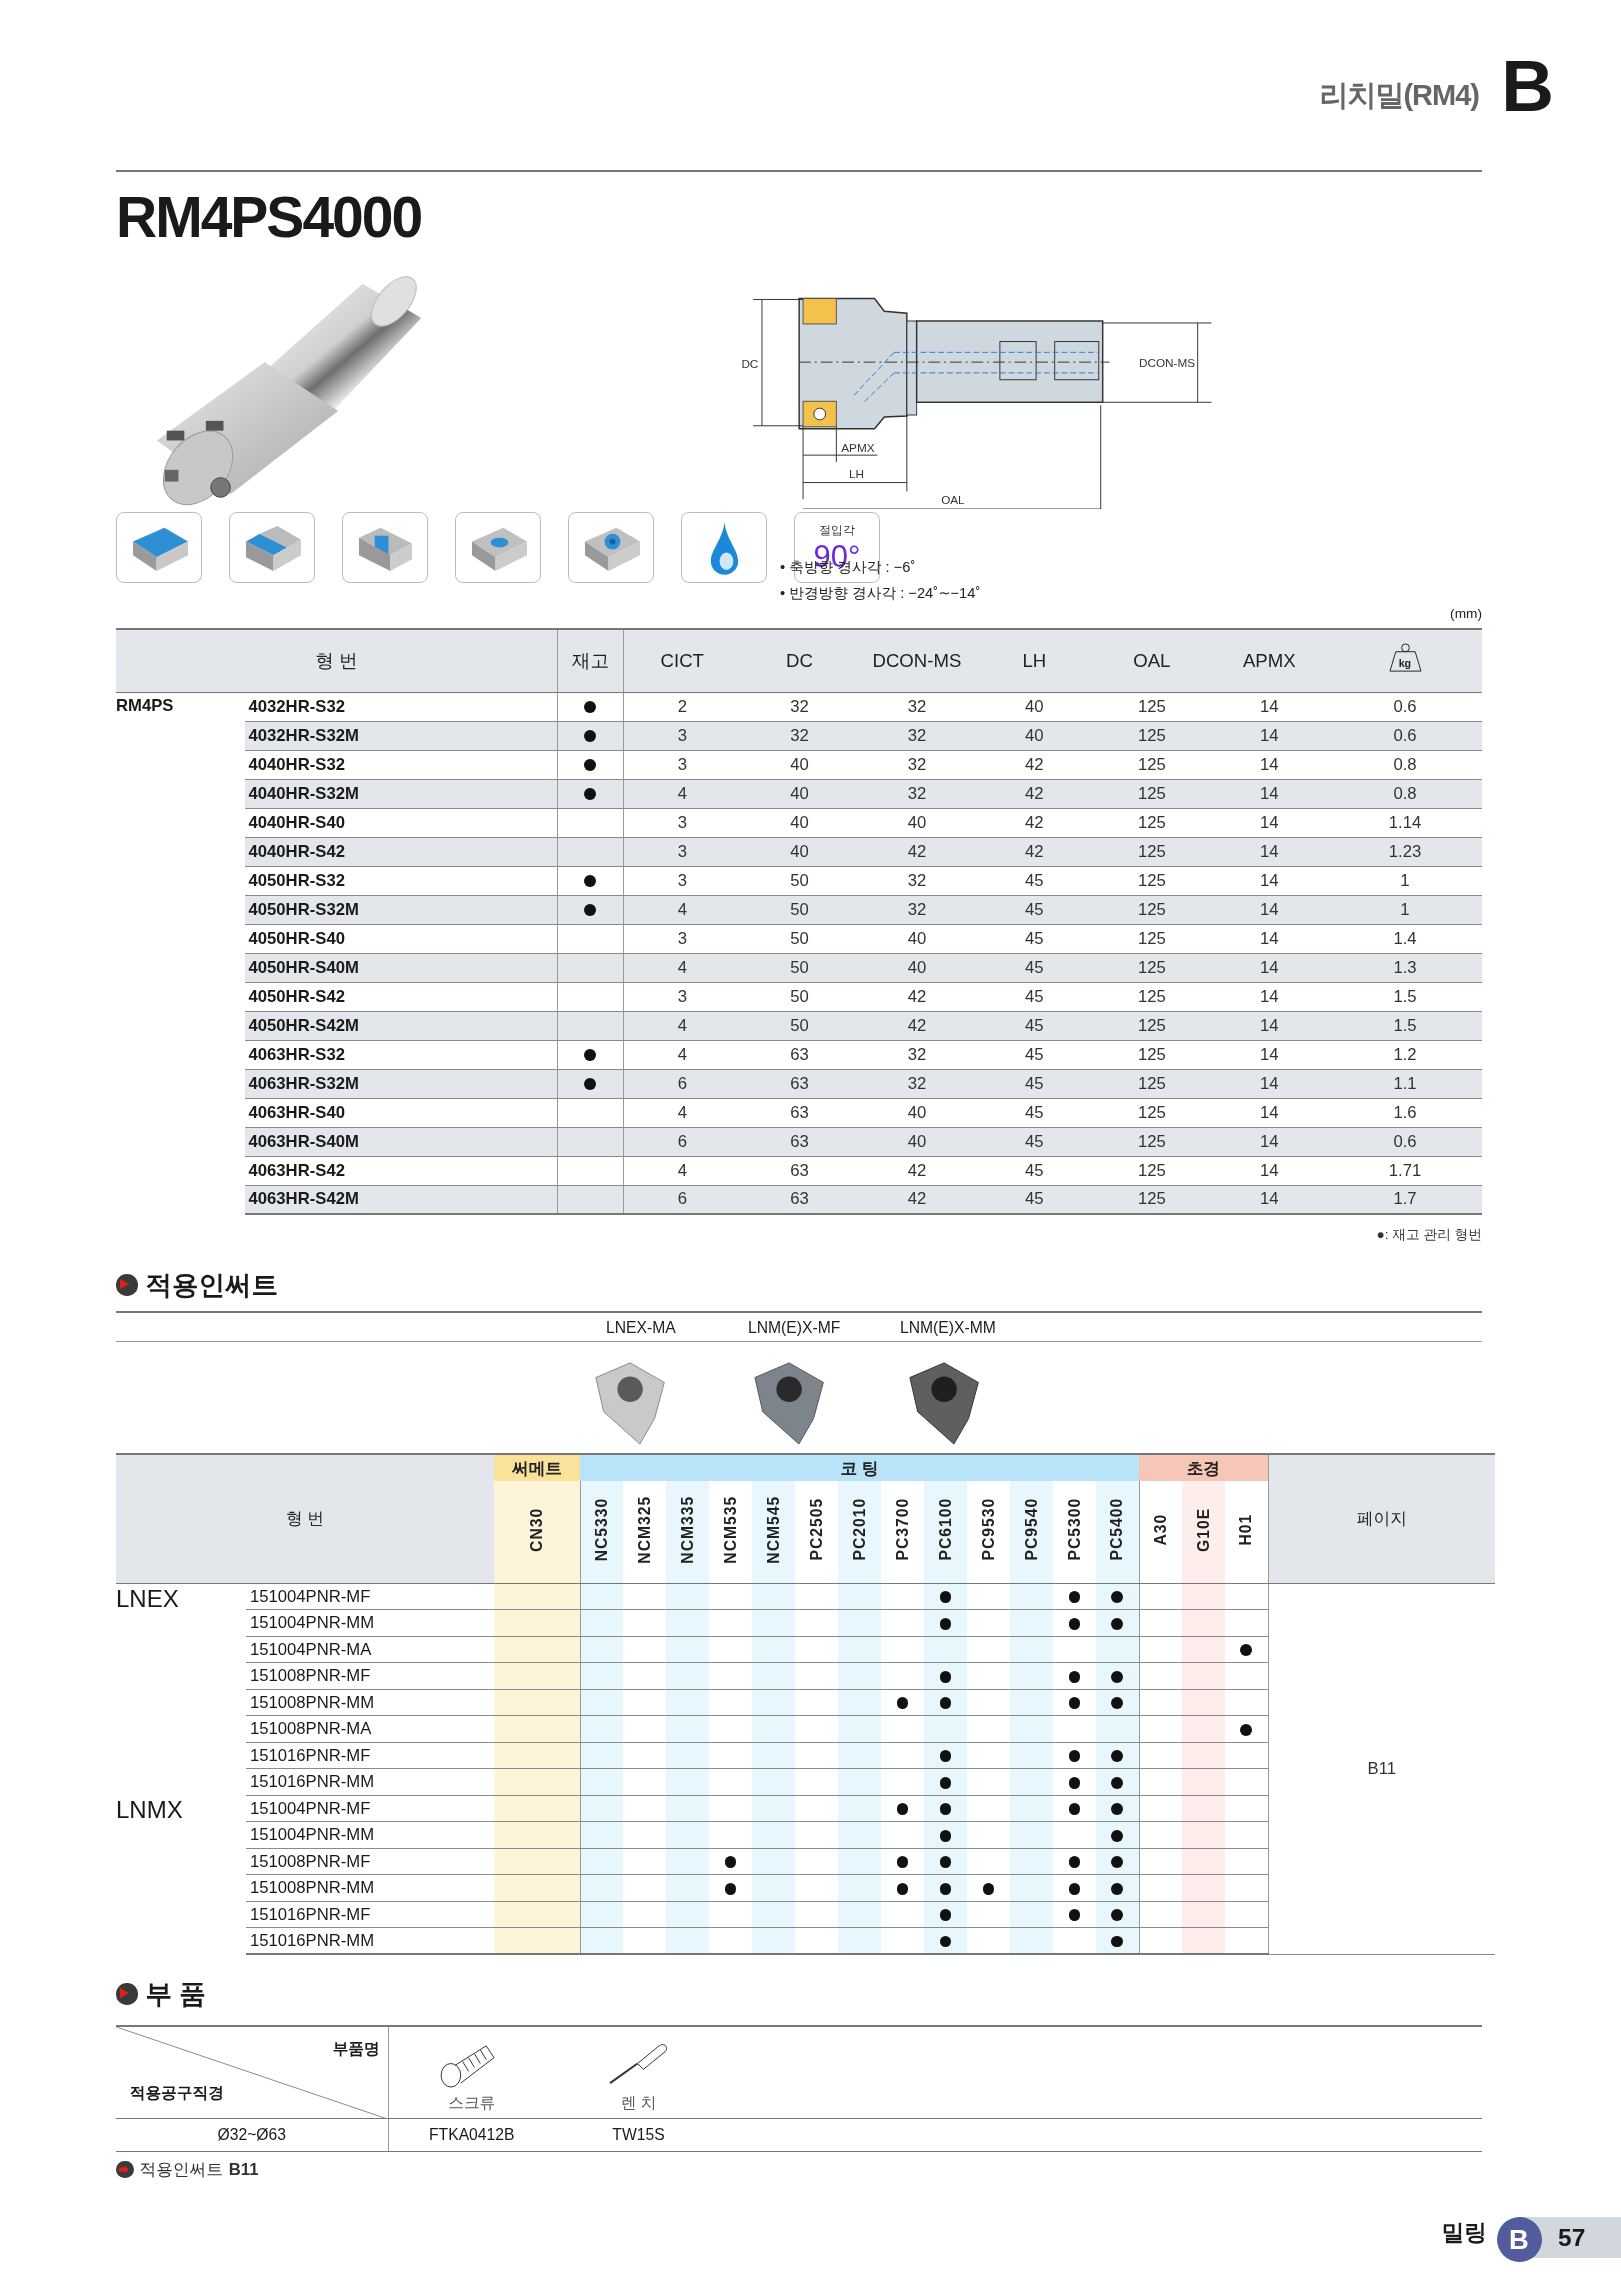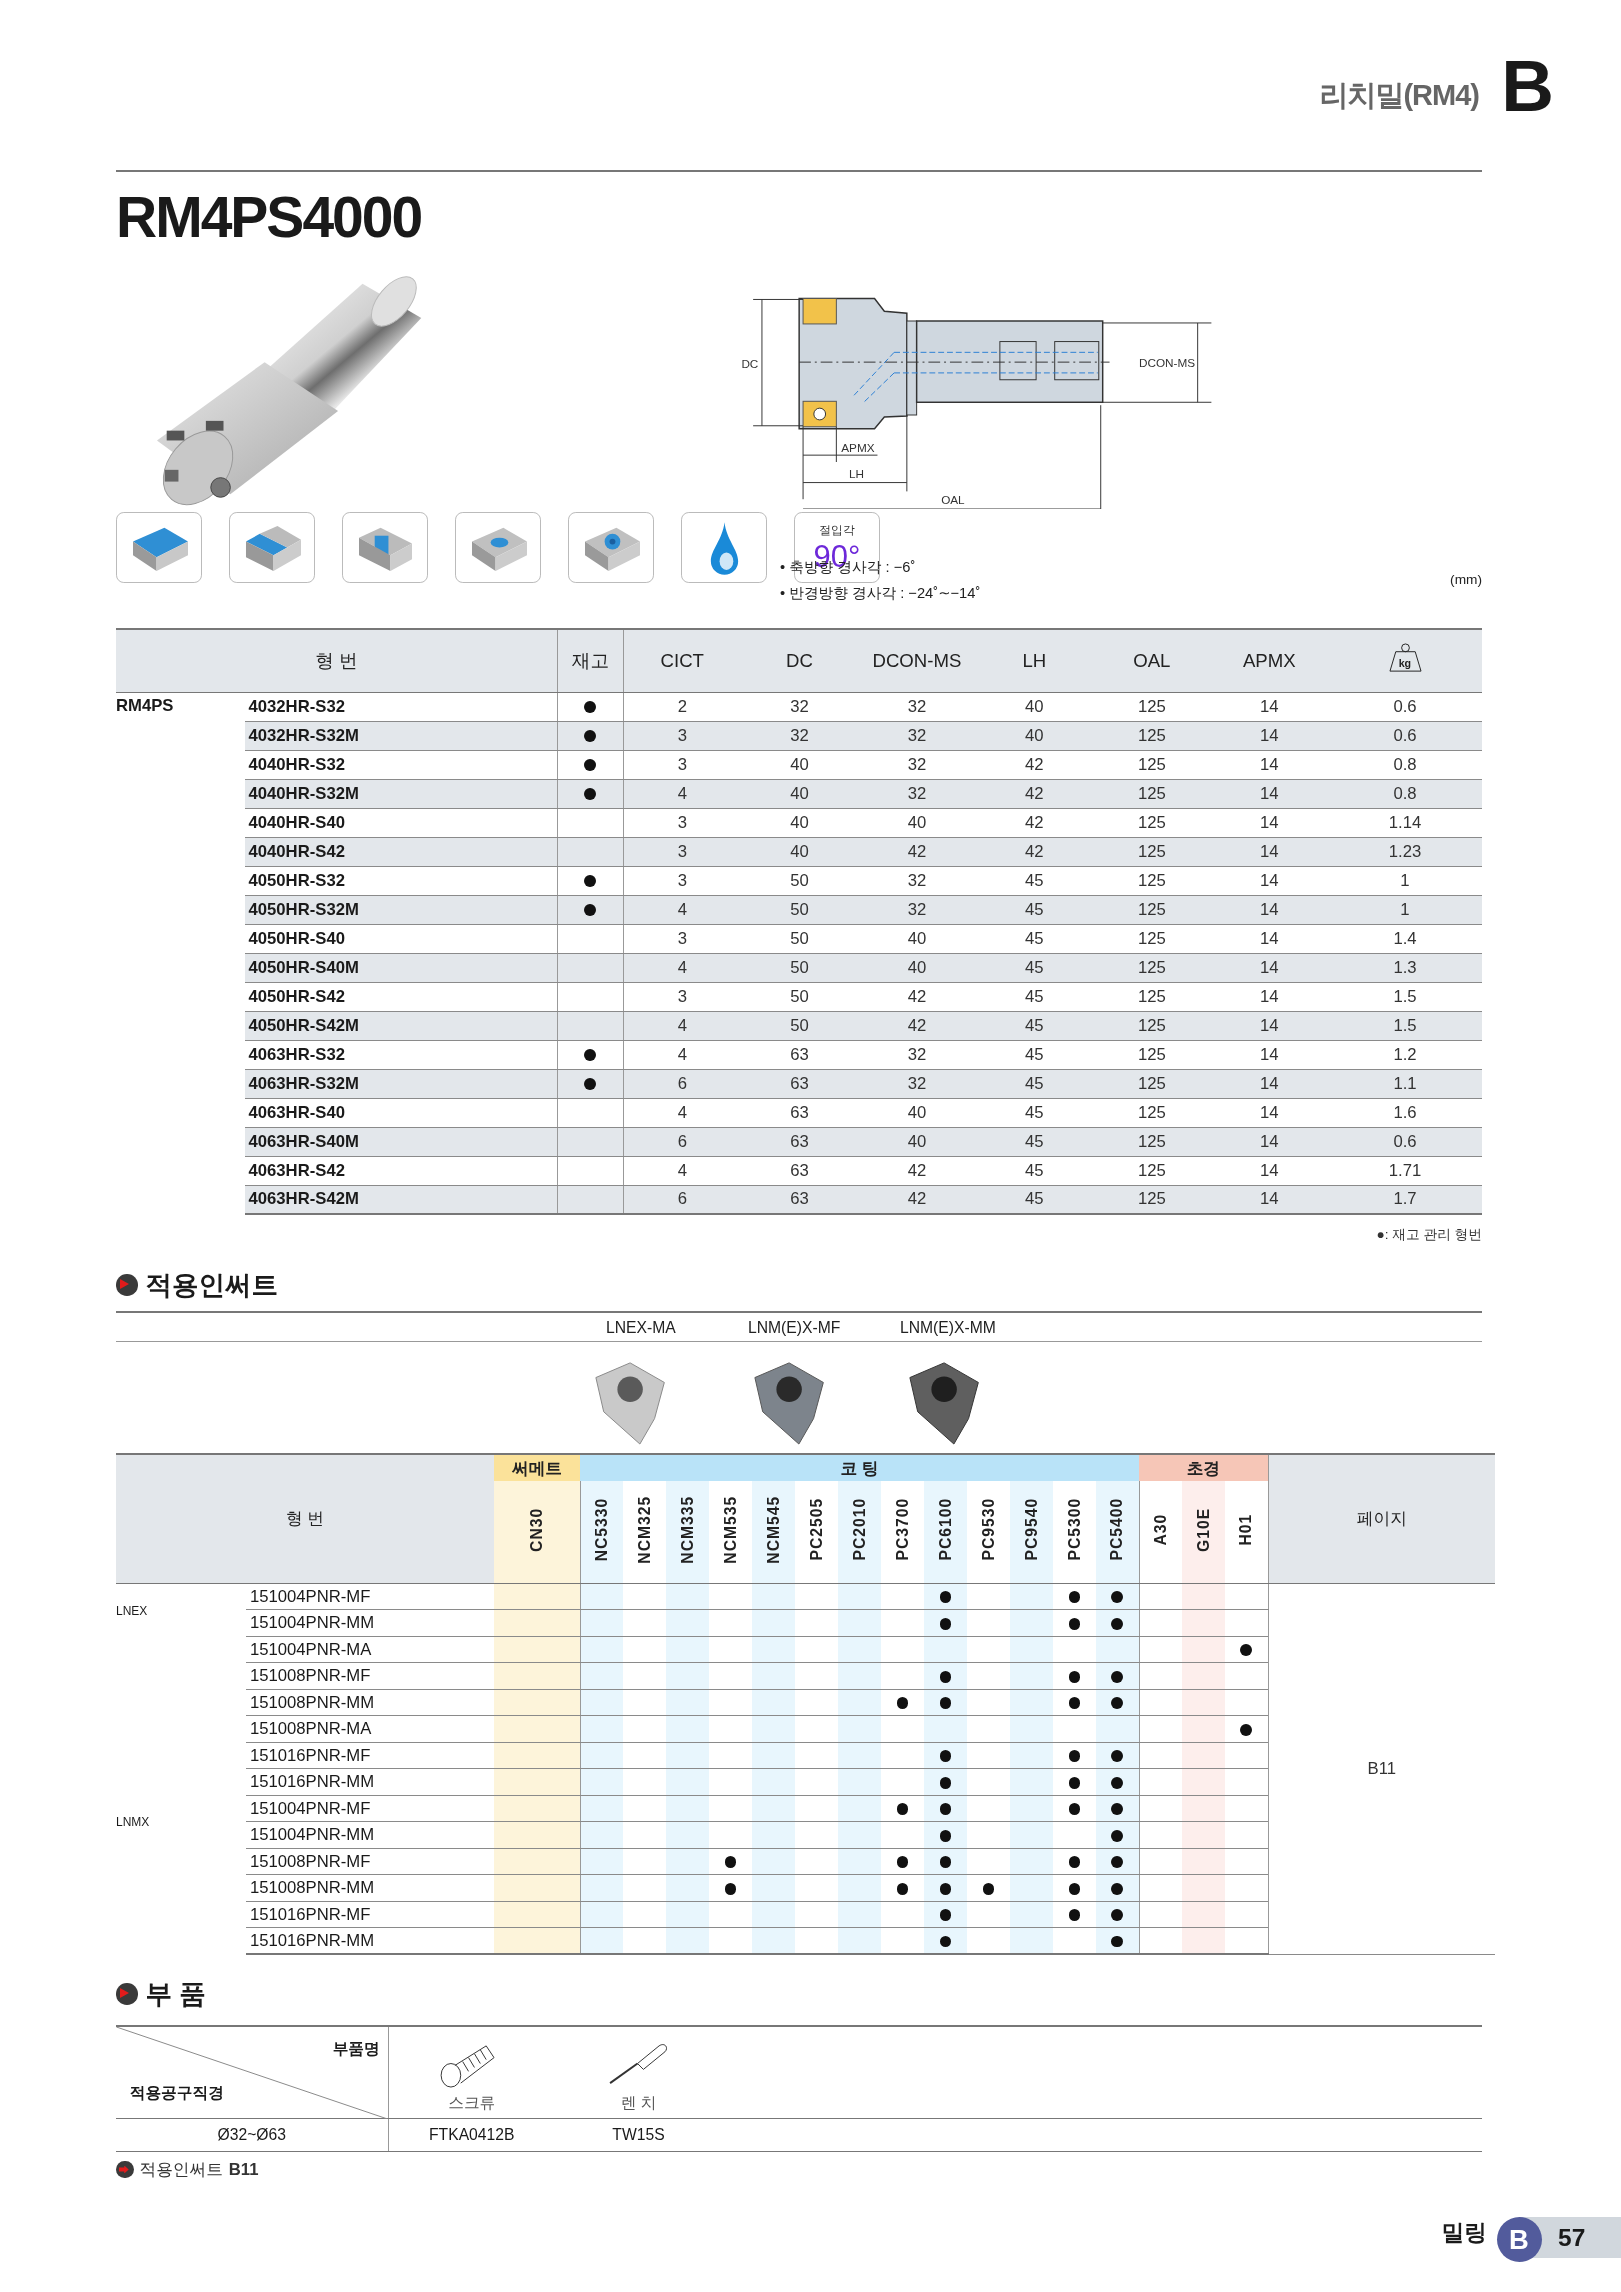--- a/index.html
+++ b/index.html
@@ -19,21 +19,21 @@
   .dim-label { font-size: 12px; fill: #333; font-family: "Liberation Sans", sans-serif; }
 
   
   .icons { position: absolute; left: 116px; top: 512px; display: flex; gap: 27px; }
   .icon-box { width: 86px; height: 71px; border: 1px solid #bbb; border-radius: 7.8px; display: flex; align-items: center; justify-content: center; background: #fff; }
   .angle-box { width: 86px; height: 71px; border: 1px solid #bbb; border-radius: 7.8px; display: flex; flex-direction: column; align-items: center; justify-content: center; }
   .angle-cap { font-size: 11.8px; color: #333; }
   .angle-val { font-size: 31px; color: #6d28d9; line-height: 1; margin-top: 2px; }
   .rake { position: absolute; left: 780px; top: 555px; font-size: 14.7px; color: #222; line-height: 25.5px; }
 
-  .unit { position: absolute; right: 139px; top: 572px; font-size: 13.7px; color: #222; }
+  .unit { position: absolute; right: 139px; top: 606px; font-size: 13.7px; color: #222; }
 
   
   table { border-collapse: collapse; }
   .main-table { position: absolute; left: 116px; top: 628px; width: 1366px; font-size: 16.7px; }
   .main-table thead th { background: #e3e7eb; height: 63px; font-weight: normal; font-size: 18.6px; color: #222; border-top: 2px solid #777; border-bottom: 1px solid #777; }
   .main-table td { height: 29px; text-align: center; color: #333; border-bottom: 1px solid #8a8a8a; }
   .main-table td.series { text-align: left; font-weight: bold; color: #1a1a1a; border-bottom: none; background: #fff !important; padding-left: 0; vertical-align: top; padding-top: 3.9px; }
   .main-table td.model { text-align: left; font-weight: bold; color: #1a1a1a; padding-left: 3.9px; }
   .main-table tr.alt td:not(.series) { background: #e3e7eb; }
   .main-table .sep { border-left: 1px solid #999; }
@@ -51,21 +51,21 @@
   .insert-hdr span { position: absolute; top: 5.9px; font-size: 15.7px; color: #222; }
   .insert-img { position: absolute; top: 1358px; width: 98px; height: 88px; }
 
   
   .ins-table { position: absolute; left: 116px; top: 1453px; width: 1366px; font-size: 16.7px; table-layout: fixed; }
   .ins-table th { font-weight: normal; color: #222; }
   .ins-table thead tr:first-child th { height: 27.4px; border-top: 2px solid #777; }
   .ins-table thead tr:nth-child(2) th { height: 102px; border-bottom: 1px solid #777; }
   .ins-table .vert { writing-mode: vertical-rl; transform: rotate(180deg); font-weight: bold; font-size: 15.7px; letter-spacing: 1px; display: inline-block; padding: 3.9px 0; }
   .ins-table td { height: 26.5px; text-align: center; border-bottom: 1px solid #8a8a8a; }
-  .ins-table td.series { text-align: left; border-bottom: none; vertical-align: top; padding-top: 20px; font-size: 12px; color: #1a1a1a; }
+  .ins-table td.series { text-align: left; border-bottom: none; vertical-align: top; padding-top: 1px; font-size: 24px; color: #1a1a1a; }
   .ins-table td.model { text-align: left; padding-left: 3.9px; color: #1a1a1a; }
   .ins-table tbody tr:last-child td { border-bottom: 2px solid #777; }
   .ins-table .cermet { background: #fdf4da; }
   .ins-table .coat-alt { background: #e8f6fd; }
   .ins-table .coat { background: #fff; }
   .ins-table .cbn-alt { background: #fdeeec; }
   .ins-table .page { border-left: 1px solid #999; background: #fff; vertical-align: middle; text-align: center; color: #333; }
   .ins-table .seam { border-left: 1px solid #999; }
 
   

